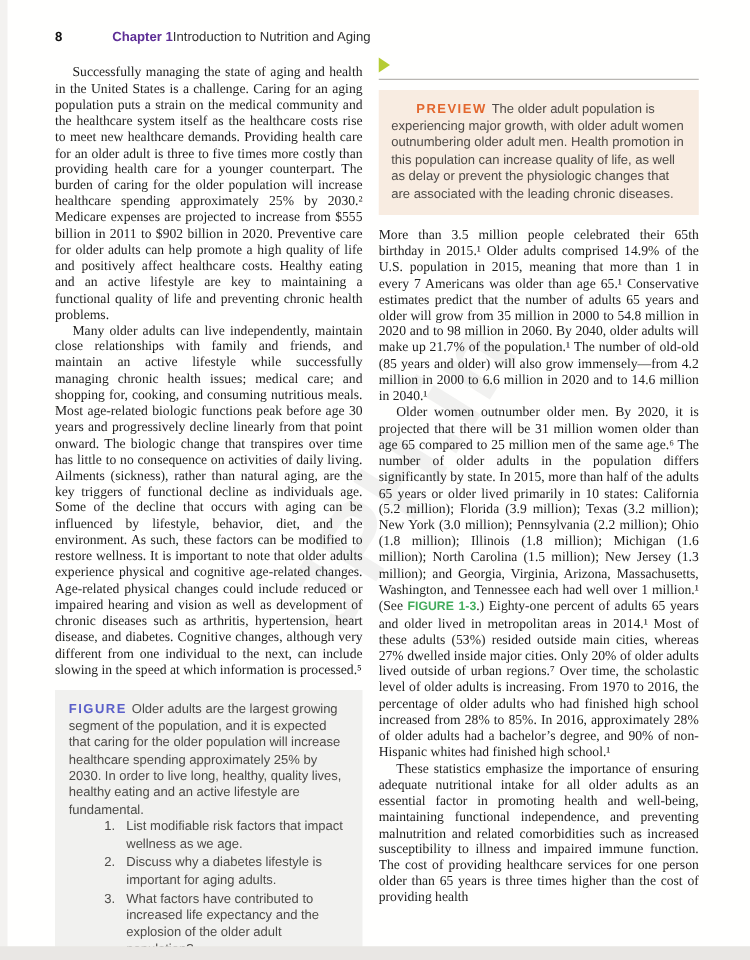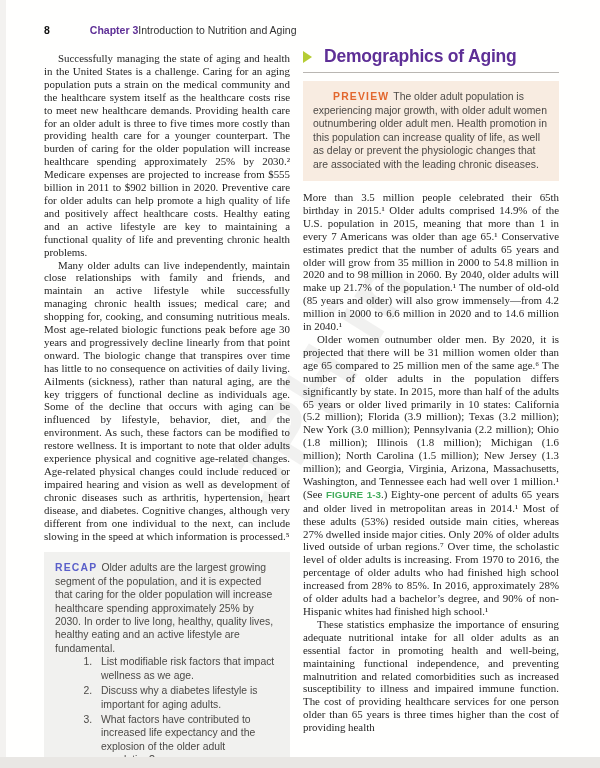--- a/index.html
+++ b/index.html
@@ -83,43 +83,42 @@
   }
 </style>
 </head>
 <body>
 
 <div class="page">
 
   <div class="left-scan-edge"></div>
 
   <div class="page-header">
-    <span class="page-number">8</span><span class="chapter-label">Chapter 3</span><span class="chapter-title">Introduction to Nutrition and Aging</span>
+    <span class="page-number">8</span><span class="chapter-label">Chapter 1</span><span class="chapter-title">Introduction to Nutrition and Aging</span>
   </div>
 
   <div class="watermark">JPH.in</div>
 
   <div class="col-left">
     <p class="body-para indent">Successfully managing the state of aging and health in the United States is a challenge. Caring for an aging population puts a strain on the medical community and the healthcare system itself as the healthcare costs rise to meet new healthcare demands. Providing health care for an older adult is three to five times more costly than providing health care for a younger counterpart. The burden of caring for the older population will increase healthcare spending approximately 25% by 2030.² Medicare expenses are projected to increase from $555 billion in 2011 to $902 billion in 2020. Preventive care for older adults can help promote a high quality of life and positively affect healthcare costs. Healthy eating and an active lifestyle are key to maintaining a functional quality of life and preventing chronic health problems.</p>
     <p class="body-para indent">Many older adults can live independently, maintain close relationships with family and friends, and maintain an active lifestyle while successfully managing chronic health issues; medical care; and shopping for, cooking, and consuming nutritious meals. Most age-related biologic functions peak before age 30 years and progressively decline linearly from that point onward. The biologic change that transpires over time has little to no consequence on activities of daily living. Ailments (sickness), rather than natural aging, are the key triggers of functional decline as individuals age. Some of the decline that occurs with aging can be influenced by lifestyle, behavior, diet, and the environment. As such, these factors can be modified to restore wellness. It is important to note that older adults experience physical and cognitive age-related changes. Age-related physical changes could include reduced or impaired hearing and vision as well as development of chronic diseases such as arthritis, hypertension, heart disease, and diabetes. Cognitive changes, although very different from one individual to the next, can include slowing in the speed at which information is processed.⁵</p>
 
     <div class="recap-box">
-      <div><span class="recap-label">RECAP</span><span>Older adults are the largest growing segment of the population, and it is expected that caring for the older population will increase healthcare spending approximately 25% by 2030. In order to live long, healthy, quality lives, healthy eating and an active lifestyle are fundamental.</span></div>
+      <div><span class="recap-label">FIGURE</span><span>Older adults are the largest growing segment of the population, and it is expected that caring for the older population will increase healthcare spending approximately 25% by 2030. In order to live long, healthy, quality lives, healthy eating and an active lifestyle are fundamental.</span></div>
       <ol class="recap-list">
         <li>List modifiable risk factors that impact wellness as we age.</li>
         <li>Discuss why a diabetes lifestyle is important for aging adults.</li>
         <li>What factors have contributed to increased life expectancy and the explosion of the older adult population?</li>
       </ol>
     </div>
   </div>
 
   <div class="col-right">
     <div class="section-heading">
       <span class="tri-icon"></span>
-      <h2 class="section-title">Demographics of Aging</h2>
     </div>
     <hr class="heading-rule">
 
     <div class="preview-box">
       <span class="preview-label">PREVIEW</span><span>The older adult population is experiencing major growth, with older adult women outnumbering older adult men. Health promotion in this population can increase quality of life, as well as delay or prevent the physiologic changes that are associated with the leading chronic diseases.</span>
     </div>
 
     <p class="body-para">More than 3.5 million people celebrated their 65th birthday in 2015.¹ Older adults comprised 14.9% of the U.S. population in 2015, meaning that more than 1 in every 7 Americans was older than age 65.¹ Conservative estimates predict that the number of adults 65 years and older will grow from 35 million in 2000 to 54.8 million in 2020 and to 98 million in 2060. By 2040, older adults will make up 21.7% of the population.¹ The number of old-old (85 years and older) will also grow immensely—from 4.2 million in 2000 to 6.6 million in 2020 and to 14.6 million in 2040.¹</p>
     <p class="body-para indent"><span>Older women outnumber older men. By 2020, it is projected that there will be 31 million women older than age 65 compared to 25 million men of the same age.⁶ The number of older adults in the population differs significantly by state. In 2015, more than half of the adults 65 years or older lived primarily in 10 states: California (5.2 million); Florida (3.9 million); Texas (3.2 million); New York (3.0 million); Pennsylvania (2.2 million); Ohio (1.8 million); Illinois (1.8 million); Michigan (1.6 million); North Carolina (1.5 million); New Jersey (1.3 million); and Georgia, Virginia, Arizona, Massachusetts, Washington, and Tennessee each had well over 1 million.¹ (See </span><span class="figure-ref">FIGURE 1-3</span><span>.) Eighty-one percent of adults 65 years and older lived in metropolitan areas in 2014.¹ Most of these adults (53%) resided outside main cities, whereas 27% dwelled inside major cities. Only 20% of older adults lived outside of urban regions.⁷ Over time, the scholastic level of older adults is increasing. From 1970 to 2016, the percentage of older adults who had finished high school increased from 28% to 85%. In 2016, approximately 28% of older adults had a bachelor’s degree, and 90% of non-Hispanic whites had finished high school.¹</span></p>
     <p class="body-para indent">These statistics emphasize the importance of ensuring adequate nutritional intake for all older adults as an essential factor in promoting health and well-being, maintaining functional independence, and preventing malnutrition and related comorbidities such as increased susceptibility to illness and impaired immune function. The cost of providing healthcare services for one person older than 65 years is three times higher than the cost of providing health</p>

